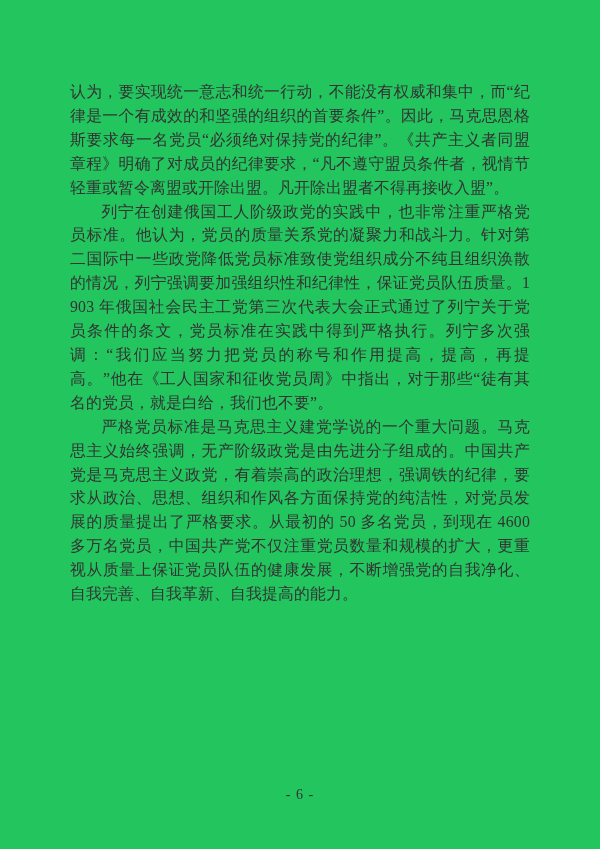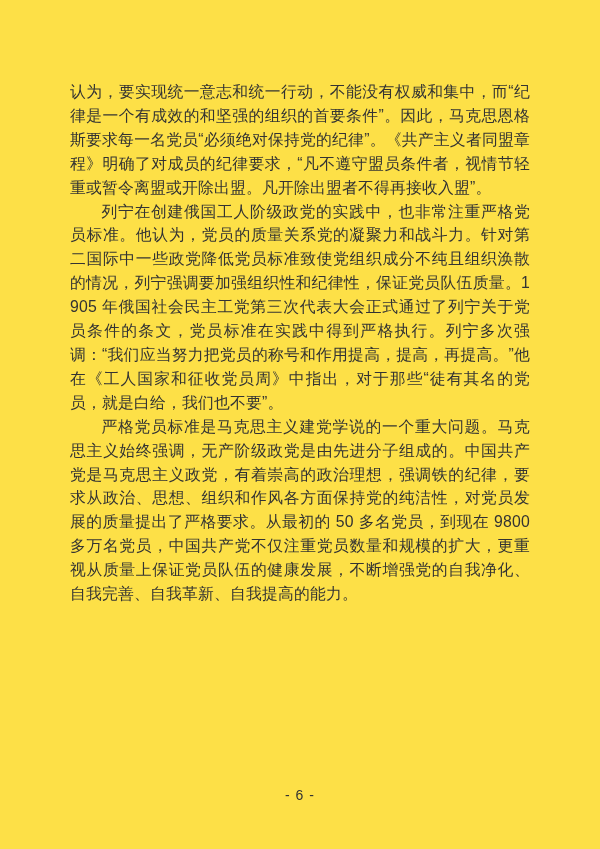--- a/index.html
+++ b/index.html
@@ -4,23 +4,23 @@
 <style>
   html, body {
     margin: 0;
     padding: 0;
     background: #ffffff;
   }
   .page {
     position: relative;
     width: 600px;
     height: 849px;
-    background: #fde047;
+    background: #22c55e;
     overflow: hidden;
-    font-family: Liberation Sans, sans-serif;
+    font-family: Liberation Serif, serif;
     color: #333333;
   }
   .text-block {
     position: absolute;
     left: 70px;
     top: 80px;
     width: 460px;
     font-size: 15.8px;
     line-height: 23.9px;
     text-align: justify;
@@ -45,17 +45,17 @@
     letter-spacing: 1px;
     color: #333333;
   }
 </style>
 </head>
 <body>
 
 <div class="page">
   <div class="text-block">
     <p class="para">认为，要实现统一意志和统一行动，不能没有权威和集中，而“纪律是一个有成效的和坚强的组织的首要条件”。因此，马克思恩格斯要求每一名党员“必须绝对保持党的纪律”。《共产主义者同盟章程》明确了对成员的纪律要求，“凡不遵守盟员条件者，视情节轻重或暂令离盟或开除出盟。凡开除出盟者不得再接收入盟”。</p>
-    <p class="para indent">列宁在创建俄国工人阶级政党的实践中，也非常注重严格党员标准。他认为，党员的质量关系党的凝聚力和战斗力。针对第二国际中一些政党降低党员标准致使党组织成分不纯且组织涣散的情况，列宁强调要加强组织性和纪律性，保证党员队伍质量。1905 年俄国社会民主工党第三次代表大会正式通过了列宁关于党员条件的条文，党员标准在实践中得到严格执行。列宁多次强调：“我们应当努力把党员的称号和作用提高，提高，再提高。”他在《工人国家和征收党员周》中指出，对于那些“徒有其名的党员，就是白给，我们也不要”。</p>
-    <p class="para indent">严格党员标准是马克思主义建党学说的一个重大问题。马克思主义始终强调，无产阶级政党是由先进分子组成的。中国共产党是马克思主义政党，有着崇高的政治理想，强调铁的纪律，要求从政治、思想、组织和作风各方面保持党的纯洁性，对党员发展的质量提出了严格要求。从最初的 50 多名党员，到现在 9800 多万名党员，中国共产党不仅注重党员数量和规模的扩大，更重视从质量上保证党员队伍的健康发展，不断增强党的自我净化、自我完善、自我革新、自我提高的能力。</p>
+    <p class="para indent">列宁在创建俄国工人阶级政党的实践中，也非常注重严格党员标准。他认为，党员的质量关系党的凝聚力和战斗力。针对第二国际中一些政党降低党员标准致使党组织成分不纯且组织涣散的情况，列宁强调要加强组织性和纪律性，保证党员队伍质量。1903 年俄国社会民主工党第三次代表大会正式通过了列宁关于党员条件的条文，党员标准在实践中得到严格执行。列宁多次强调：“我们应当努力把党员的称号和作用提高，提高，再提高。”他在《工人国家和征收党员周》中指出，对于那些“徒有其名的党员，就是白给，我们也不要”。</p>
+    <p class="para indent">严格党员标准是马克思主义建党学说的一个重大问题。马克思主义始终强调，无产阶级政党是由先进分子组成的。中国共产党是马克思主义政党，有着崇高的政治理想，强调铁的纪律，要求从政治、思想、组织和作风各方面保持党的纯洁性，对党员发展的质量提出了严格要求。从最初的 50 多名党员，到现在 4600 多万名党员，中国共产党不仅注重党员数量和规模的扩大，更重视从质量上保证党员队伍的健康发展，不断增强党的自我净化、自我完善、自我革新、自我提高的能力。</p>
   </div>
   <div class="page-number">- 6 -</div>
 </div>
 
 </body></html>

